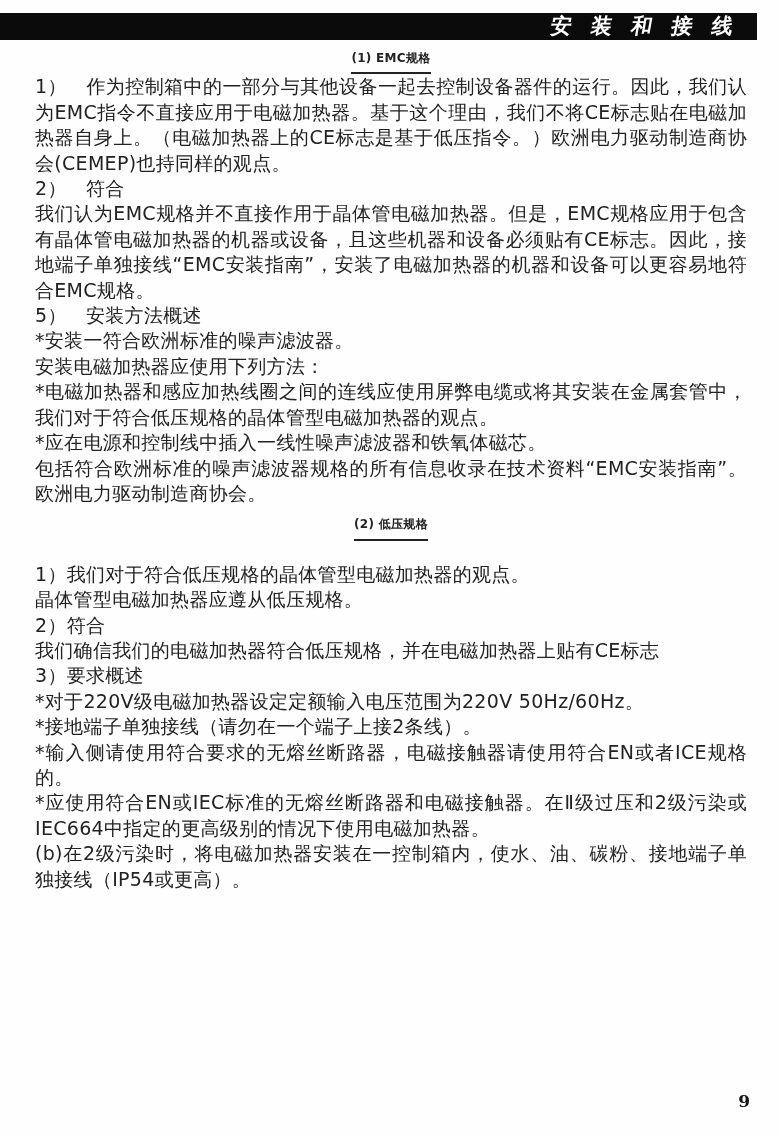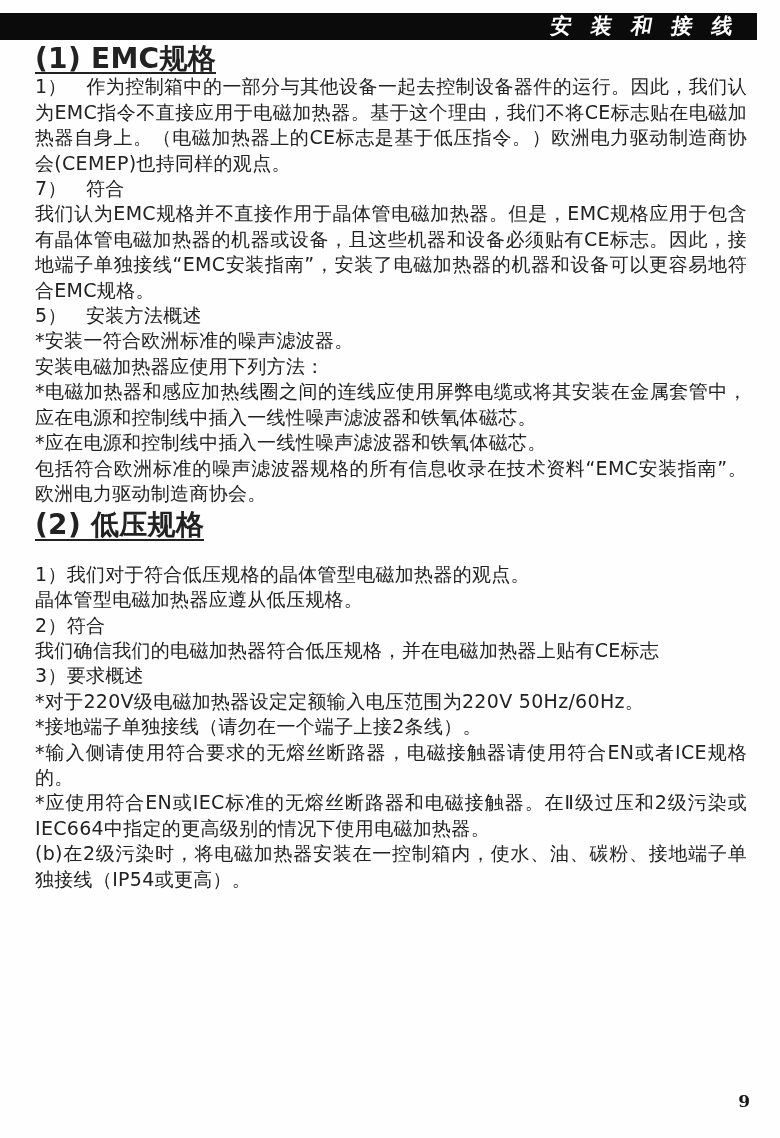--- a/index.html
+++ b/index.html
@@ -41,24 +41,24 @@
     left: 35px;
     top: 46px;
     width: 712px;
     color: #222222;
     font-size: 19px;
     line-height: 25.4px;
     text-align: justify;
     letter-spacing: 0.3px;
   }
   .sec-heading {
-    font-size: 28px;
+    font-size: 12px;
     font-weight: bold;
     margin: 0;
-    text-align: left;
+    text-align: center;
   }
   .sec-heading .u {
     border-bottom: 2px solid #222222;
     padding-bottom: 1px;
     display: inline-block;
   }
   .content p {
     margin: 0;
   }
   .section2 {
@@ -84,26 +84,26 @@
 
   <div class="header-bar">
     <span class="header-title">安 装 和 接 线</span>
   </div>
 
   <div class="content">
 
     <div class="section">
       <h2 class="sec-heading"><span class="u">(1) EMC规格</span></h2>
       <p>1）　作为控制箱中的一部分与其他设备一起去控制设备器件的运行。因此，我们认为EMC指令不直接应用于电磁加热器。基于这个理由，我们不将CE标志贴在电磁加热器自身上。（电磁加热器上的CE标志是基于低压指令。）欧洲电力驱动制造商协会(CEMEP)也持同样的观点。</p>
-      <p>7）　符合</p>
+      <p>2）　符合</p>
       <p>我们认为EMC规格并不直接作用于晶体管电磁加热器。但是，EMC规格应用于包含有晶体管电磁加热器的机器或设备，且这些机器和设备必须贴有CE标志。因此，接地端子单独接线“EMC安装指南”，安装了电磁加热器的机器和设备可以更容易地符合EMC规格。</p>
       <p>5）　安装方法概述</p>
       <p>*安装一符合欧洲标准的噪声滤波器。</p>
       <p>安装电磁加热器应使用下列方法：</p>
-      <p>*电磁加热器和感应加热线圈之间的连线应使用屏弊电缆或将其安装在金属套管中，应在电源和控制线中插入一线性噪声滤波器和铁氧体磁芯。</p>
+      <p>*电磁加热器和感应加热线圈之间的连线应使用屏弊电缆或将其安装在金属套管中，我们对于符合低压规格的晶体管型电磁加热器的观点。</p>
       <p>*应在电源和控制线中插入一线性噪声滤波器和铁氧体磁芯。</p>
       <p>包括符合欧洲标准的噪声滤波器规格的所有信息收录在技术资料“EMC安装指南”。欧洲电力驱动制造商协会。</p>
     </div>
 
     <div class="section section2">
       <h2 class="sec-heading"><span class="u">(2) 低压规格</span></h2>
       <p>1）我们对于符合低压规格的晶体管型电磁加热器的观点。</p>
       <p>晶体管型电磁加热器应遵从低压规格。</p>
       <p>2）符合</p>
       <p>我们确信我们的电磁加热器符合低压规格，并在电磁加热器上贴有CE标志</p>

